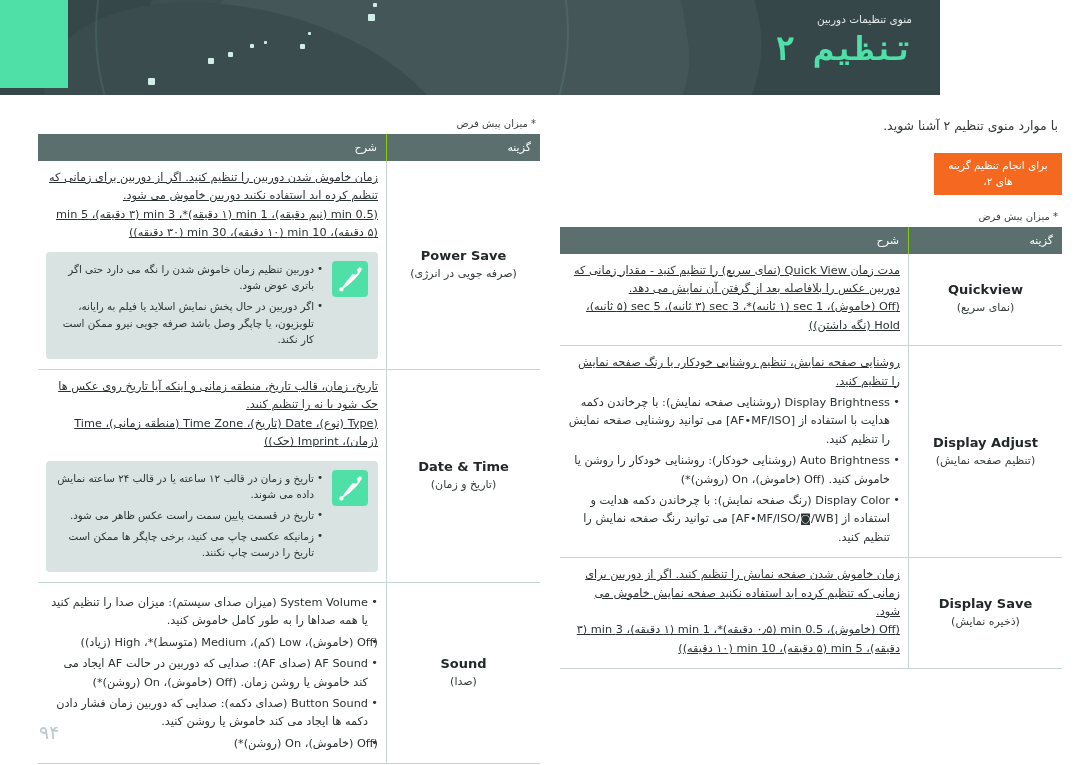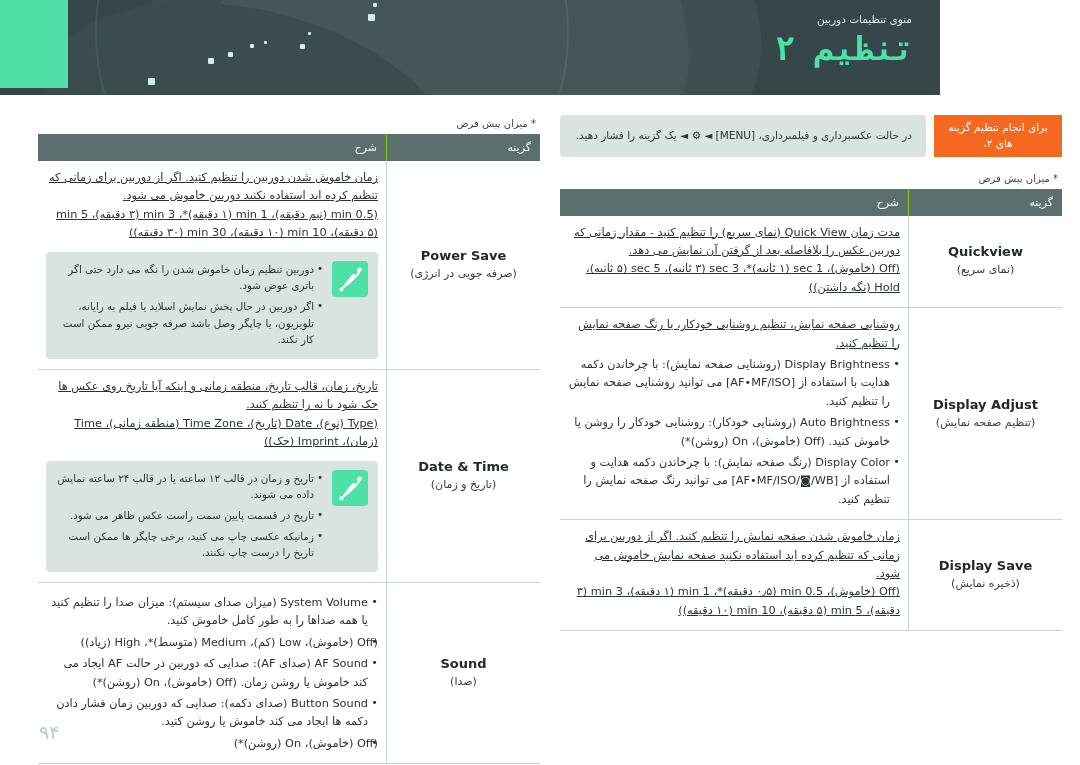--- a/index.html
+++ b/index.html
@@ -204,24 +204,24 @@
   <div class="sparkle s9"></div>
   <div class="green-tab"></div>
   <div class="banner-sub">منوی تنظیمات دوربین</div>
   <div class="banner-title">تنظیم ۲</div>
 </div>
 
 <div class="page">
 
   <div class="col col-right">
 
+    <div class="intro">با موارد منوی تنظیم ۲ آشنا شوید.</div>
 
     <div class="callout-row">
       <div class="badge">برای انجام تنظیم گزینه های ۲،</div>
-      <div class="hint">در حالت عکسبرداری و فیلمبرداری، [MENU] ◄ ⚙ ◄ یک گزینه را فشار دهید.</div>
     </div>
 
     <div class="default-note">* میزان پیش فرض</div>
 
     <table class="spec">
       <thead>
         <tr>
           <th class="c-opt">گزینه</th>
           <th>شرح</th>
         </tr>

